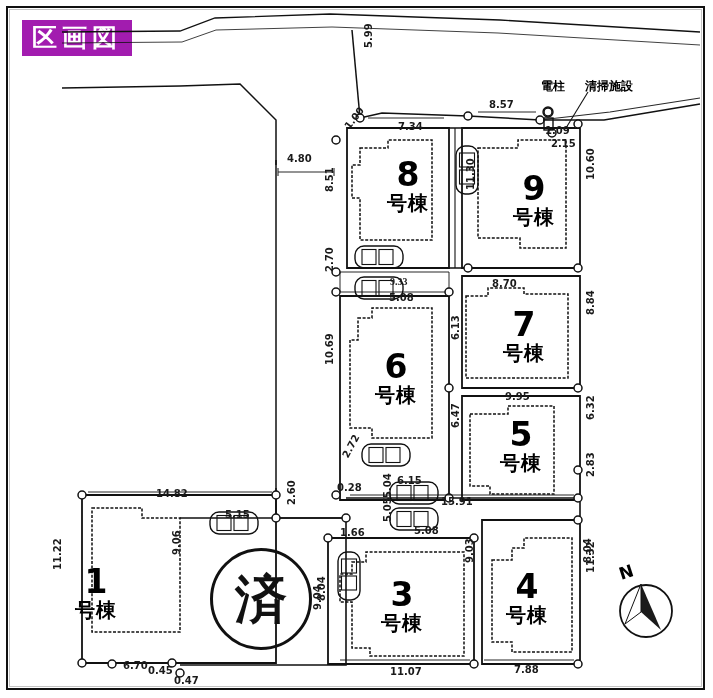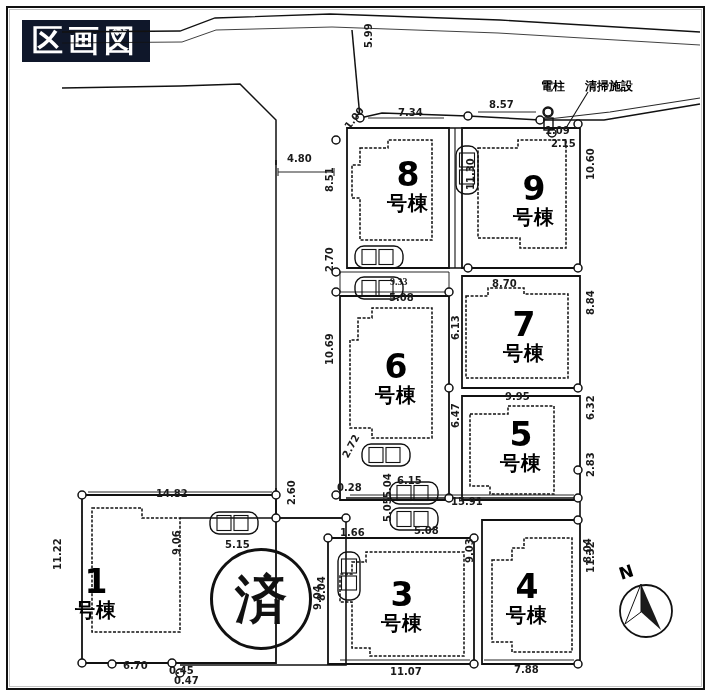--- a/index.html
+++ b/index.html
@@ -24,23 +24,23 @@
   .frame-inner{
     position:absolute;left:9px;top:9px;
     width:693px;height:678px;
     border:1px solid #555;
     box-sizing:border-box;
     opacity:.35;
   }
   
   .title-badge{
     position:absolute;left:22px;top:20px;
-    background:#0f172a;color:#fff;
+    background:#a21caf;color:#fff;
     padding:5px 10px 6px 10px;
-    font-size:31px;font-weight:bold;
+    font-size:25px;font-weight:bold;
     letter-spacing:5px;
     line-height:1;
     font-family:"DejaVu Sans","Liberation Sans",sans-serif;
   }
   
   svg.layer{
     position:absolute;left:0;top:0;
     width:713px;height:698px;
     overflow:visible;
   }
@@ -298,21 +298,21 @@
     <svg width="62" height="62" viewBox="0 0 62 62" xmlns="http://www.w3.org/2000/svg">
       <circle cx="31" cy="33" r="26" fill="none" stroke="#111" stroke-width="1.8"></circle>
       <polygon points="26,6 46,52 26,34" fill="#1b1b1b"></polygon>
       <polygon points="26,6 26,34 10,46" fill="#ffffff" stroke="#111" stroke-width="1"></polygon>
     </svg>
     <span class="n">N</span>
   </div>
 
   <div id="dims">
       <div class="dim v" style="left: 364px; top: 48px; transform: rotate(-90deg);">5.99</div>
-      <div class="dim" style="left: 398px; top: 108px; text-align: center;">7.34</div>
+      <div class="dim" style="left: 398px; top: 122px; text-align: center;">7.34</div>
       <div class="dim" style="left: 489px; top: 100px;">8.57</div>
       <div class="dim v" style="left: 343px; top: 125px; transform: rotate(-52deg);">1.00</div>
       <div class="dim" style="left: 545px; top: 126px;">1.09</div>
       <div class="dim" style="left: 551px; top: 139px;">2.15</div>
       <div class="dim" style="left: 287px; top: 154px;">4.80</div>
       <div class="dim v" style="left: 325px; top: 192px; transform: rotate(-90deg);">8.51</div>
       <div class="dim v" style="left: 466px; top: 190px; transform: rotate(-90deg);">11.30</div>
       <div class="dim v" style="left: 586px; top: 180px; transform: rotate(-90deg);">10.60</div>
       <div class="dim v" style="left: 325px; top: 272px; transform: rotate(-90deg);">2.70</div>
       <div class="dim" style="left: 390px; top: 277px; font-family: Liberation Serif, serif;">9.33</div>
@@ -321,35 +321,35 @@
       <div class="dim v" style="left: 586px; top: 315px; transform: rotate(-90deg);">8.84</div>
       <div class="dim v" style="left: 451px; top: 340px; transform: rotate(-90deg);">6.13</div>
       <div class="dim v" style="left: 325px; top: 365px; transform: rotate(-90deg);">10.69</div>
       <div class="dim" style="left: 505px; top: 392px;">9.95</div>
       <div class="dim v" style="left: 586px; top: 420px; transform: rotate(-90deg);">6.32</div>
       <div class="dim v" style="left: 451px; top: 428px; transform: rotate(-90deg);">6.47</div>
       <div class="dim v" style="left: 341px; top: 455px; transform: rotate(-62deg);">2.72</div>
       <div class="dim" style="left: 397px; top: 463px; margin-top: 13px;">6.15</div>
       <div class="dim" style="left: 337px; top: 483px;">0.28</div>
       <div class="dim" style="left: 156px; top: 489px;">14.82</div>
-      <div class="dim" style="left: 451px; top: 497px;">15.91</div>
+      <div class="dim" style="left: 441px; top: 497px;">15.91</div>
       <div class="dim v" style="left: 586px; top: 477px; transform: rotate(-90deg);">2.83</div>
       <div class="dim v" style="left: 287px; top: 505px; transform: rotate(-90deg);">2.60</div>
-      <div class="dim" style="left: 225px; top: 510px; margin-top: 30px;">5.15</div>
+      <div class="dim" style="left: 225px; top: 510px;">5.15</div>
       <div class="dim v" style="left: 383px; top: 498px; transform: rotate(-90deg);">5.04</div>
       <div class="dim v" style="left: 383px; top: 522px; transform: rotate(-90deg);">5.05</div>
       <div class="dim" style="left: 414px; top: 526px;">5.08</div>
       <div class="dim" style="left: 340px; top: 528px;">1.66</div>
       <div class="dim v" style="left: 172px; top: 555px; transform: rotate(-90deg);">9.06</div>
       <div class="dim v" style="left: 53px; top: 570px; transform: rotate(-90deg);">11.22</div>
       <div class="dim v" style="left: 317px; top: 601px; transform: rotate(-90deg);">8.04</div>
       <div class="dim v" style="left: 583px; top: 563px; transform: rotate(-90deg);">8.04</div>
       <div class="dim v" style="left: 465px; top: 563px; transform: rotate(-90deg);">9.03</div>
       <div class="dim v" style="left: 586px; top: 573px; transform: rotate(-90deg);">11.32</div>
       <div class="dim v" style="left: 313px; top: 610px; transform: rotate(-90deg);">9.04</div>
       <div class="dim" style="left: 123px; top: 661px;">6.70</div>
-      <div class="dim" style="left: 169px; top: 666px;">0.45</div>
+      <div class="dim" style="left: 148px; top: 666px;">0.45</div>
       <div class="dim" style="left: 174px; top: 676px;">0.47</div>
       <div class="dim" style="left: 383px; top: 667px; margin-left: 7px;">11.07</div>
       <div class="dim" style="left: 514px; top: 665px;">7.88</div>
     </div>
 
 </div>
 
 </body></html>

